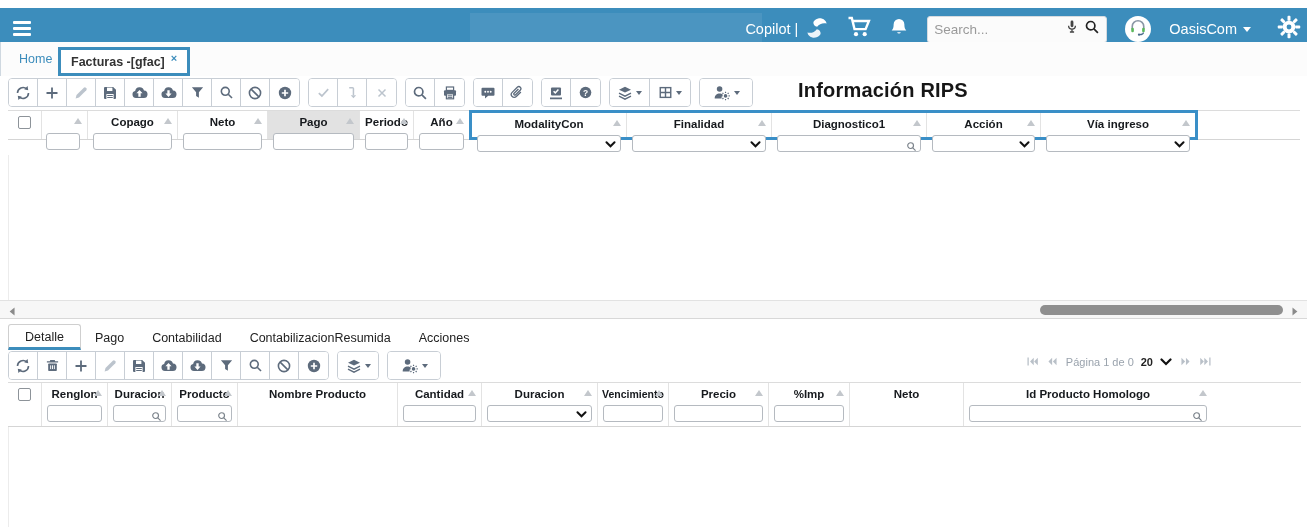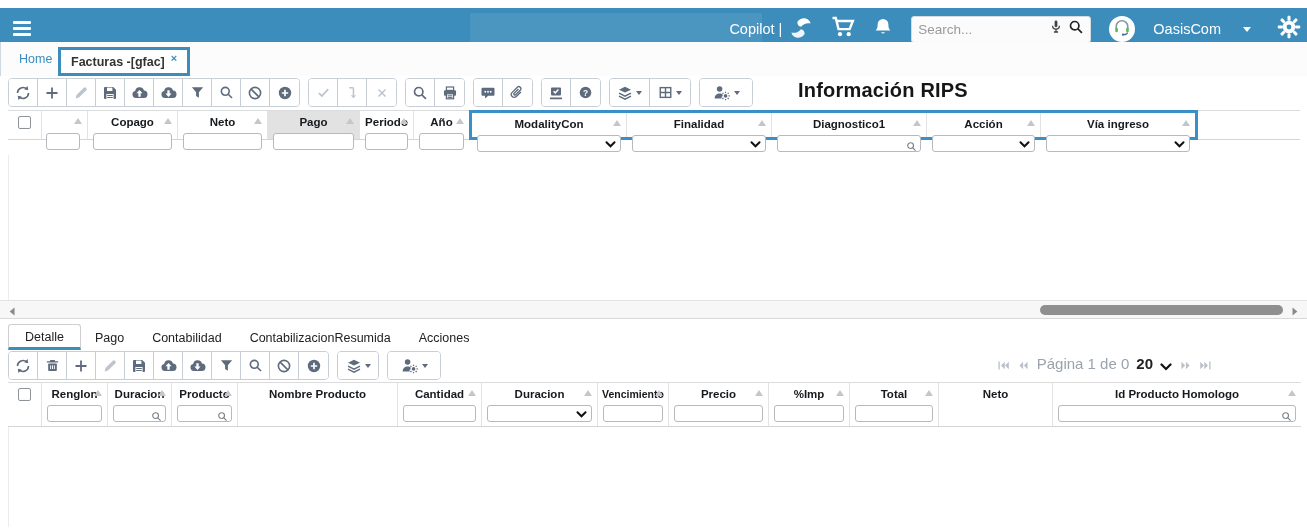--- a/index.html
+++ b/index.html
@@ -12,21 +12,21 @@
   .burger { position:absolute; left:13px; top:13px; width:18px; height:16px; cursor:pointer; }
   .burger i { display:block; height:3px; background:#fff; margin-bottom:3px; border-radius:1px; }
   .tb-right { position:absolute; right:0; top:0; height:42px; display:flex; align-items:center; gap:18px; padding-right:6px; }
   .copilot { color:#fff; font-size:14.5px; display:flex; align-items:center; gap:7px; }
   .searchbox { width:180px; height:27px; background:#fbfbfb; border:1px solid #d6dbe0; border-radius:3px;
                display:flex; align-items:center; padding:0 6px; }
   .searchbox input { flex:1; border:0; outline:0; background:transparent; font-size:13.5px; color:#333;
                      font-family:"Liberation Sans",sans-serif; min-width:0; }
   .searchbox input::placeholder { color:#9a9a9a; }
   .avatar { width:26px; height:26px; background:#fff; border-radius:50%; display:flex; align-items:center; justify-content:center; }
-  .username { color:#fff; font-size:14.5px; display:flex; align-items:center; gap:22px; }
+  .username { color:#fff; font-size:14.5px; display:flex; align-items:center; gap:6px; }
   .caret-w { width:0; height:0; border-left:4px solid transparent; border-right:4px solid transparent; border-top:5px solid #fff; display:inline-block; }
 
   
   .tabsrow { position:absolute; left:0; top:42px; width:1307px; height:34px; background:#fcfcfc; border-left:1px solid #cfd8e0; }
   .home-link { position:absolute; left:18px; top:10px; color:#3c8dbc; font-size:12.5px; cursor:pointer; }
   .main-tab { position:absolute; left:57px; top:5px; height:29px; background:#fff; border:3px solid #3c8dbc;
               display:flex; align-items:center; gap:6px; padding:0 10px; font-size:12.5px; font-weight:bold; color:#333; }
   .main-tab .x { color:#3c8dbc; font-size:11px; font-weight:bold; position:relative; top:-4px; cursor:pointer; }
 
   
@@ -71,22 +71,22 @@
   .hthumb { position:absolute; left:1040px; top:4px; width:243px; height:10px; background:#8f8f8f; border-radius:5px; cursor:pointer; }
   .harrow { position:absolute; top:3px; cursor:pointer; }
 
   
   .subtabs { position:absolute; left:8px; top:323px; display:flex; align-items:flex-end; height:27px; }
   .stab { font-size:12.5px; color:#222; padding:5px 14px; cursor:pointer; }
   .stab.active { border:1px solid #cfcfcf; border-bottom:3px solid #3c8dbc; border-radius:3px 3px 0 0;
                  background:#fff; font-weight:normal; padding:5px 16px 3px; }
 
   
-  .pager { position:absolute; right:95px; top:355px; display:flex; align-items:flex-end; gap:7px;
-           color:#9aa3ad; font-size:15px; }
+  .pager { position:absolute; right:95px; top:355px; display:flex; align-items:center; gap:7px;
+           color:#9aa3ad; font-size:11px; }
   .pager .pg-ic { color:#b9c0c8; cursor:pointer; display:flex; }
   .pager .psize { color:#222; font-weight:bold; cursor:pointer; }
   .pager .pchev { cursor:pointer; display:flex; }
 </style>
 </head>
 <body>
 
 <svg width="0" height="0" style="position:absolute">
   <defs>
     <symbol id="i-refresh" viewBox="0 0 16 16">
@@ -776,29 +776,20 @@
   </div>
   <div class="col" style="width:81px">
     <div class="hdr">
         <span>%Imp</span>
         <span class="sort"></span>
       </div>
     <div class="flt">
         <input style="">
       </div>
   </div>
-  <div class="col" style="width:89px">
-    <div class="hdr">
-        <span>Total</span>
-        <span class="sort"></span>
-      </div>
-    <div class="flt">
-        <input style="">
-      </div>
-  </div>
   <div class="col" style="width:114px">
     <div class="hdr">
         <span>Neto</span>
       </div>
     <div class="flt"></div>
   </div>
   <div class="col" style="width:248px; border-right:0">
     <div class="hdr">
         <span>Id Producto Homologo</span>
         <span class="sort"></span>

